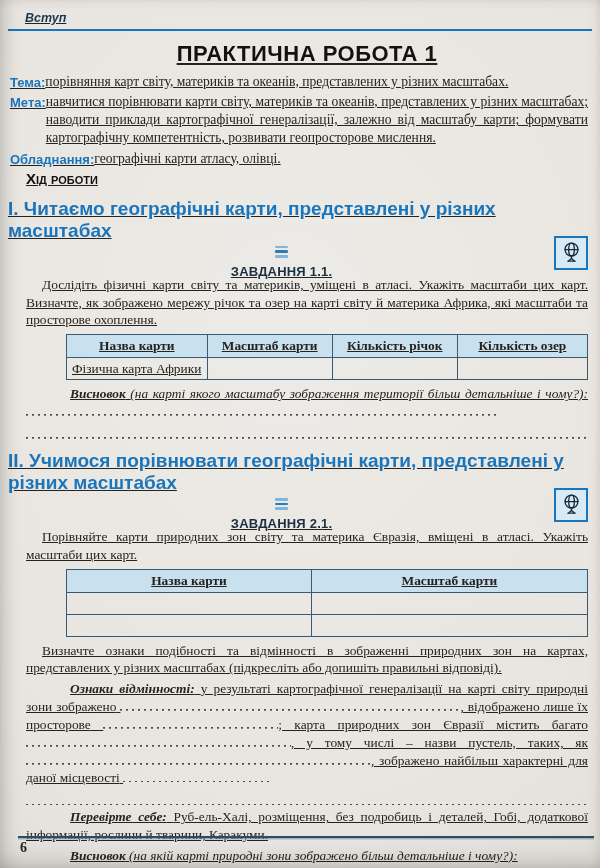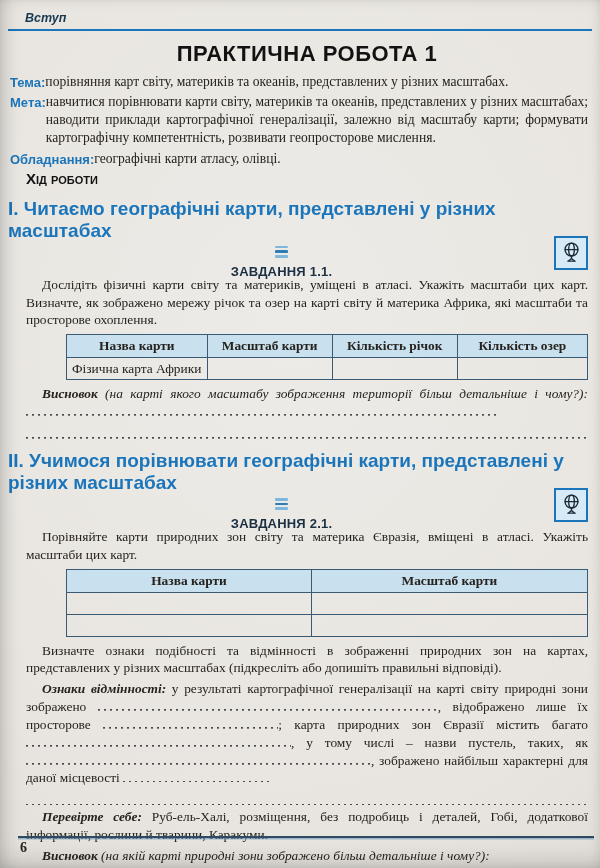--- a/index.html
+++ b/index.html
@@ -1,20 +1,21 @@
 <!DOCTYPE html>
 <html lang="uk"><head>
 <meta charset="utf-8">
 <style>
   html,body{margin:0;padding:0;width:600px;height:868px;}
   body{font-family:"Liberation Serif","DejaVu Serif",serif;color:#26231f;}
   .page{
     position:relative;width:600px;height:868px;box-sizing:border-box;
     padding:6px 12px 12px 26px;overflow:hidden;
     background:radial-gradient(130% 105% at 48% 38%, #edebe7 0%, #e8e5e0 55%, #d9d5ce 100%);
+    text-decoration:underline;
   }
   .page::after{content:"";position:absolute;inset:0;pointer-events:none;
     box-shadow:inset 14px 0 20px -12px rgba(0,0,0,.20),
                inset -6px 0 14px -9px rgba(0,0,0,.12),
                inset 0 -16px 26px -14px rgba(0,0,0,.22),
                inset 0 10px 16px -12px rgba(0,0,0,.08);}
 
   .intro{margin:2px -4px 0 -18px;padding:0 0 3px 17px;border-bottom:2px solid #1b75bb;}
   .intro-label{font-family:"Liberation Sans",sans-serif;font-style:italic;font-weight:bold;
     font-size:12.5px;color:#17384f;}
@@ -41,21 +42,21 @@
   .bars span:nth-child(2){background:#2e7cb5;}
   .bars span:nth-child(3){background:#7db7dd;}
   .task-label{font-family:"Liberation Sans",sans-serif;font-weight:bold;font-size:13px;
     color:#1b2f42;letter-spacing:.2px;white-space:nowrap;}
   .band{flex:1 1 auto;height:8px;border-radius:2px;
     background:linear-gradient(to bottom,#d8eef9 0%,#8fc3e4 45%,#bfe0f2 100%);}
   .globe-box{position:absolute;right:0;top:-10px;width:34px;height:34px;box-sizing:border-box;
     border:2px solid #1b75bb;background:#d6ebf7;display:flex;align-items:center;justify-content:center;}
 
   .para{margin:3px 0;font-size:13.4px;line-height:1.33;text-align:justify;text-indent:16px;}
-  .bi{font-weight:bold;font-style:italic;}
+  .bi{font-weight:bold;font-style:italic;margin-left:28px;}
   .it{font-style:italic;}
 
   table{border-collapse:collapse;width:calc(100% - 40px);margin:5px 0 5px 40px;
     font-size:13.4px;}
   th,td{border:1.4px solid #3a5a74;padding:2px 5px;}
   th{background:#c9e0ef;font-weight:bold;text-align:center;height:18px;margin-left:16px;}
   td{height:17px;}
   td.name{text-align:left;}
   .t1 col.c1{width:27%;} .t1 col.c2{width:24%;} .t1 col.c3{width:24%;} .t1 col.c4{width:25%;}
   .t2 col.c1{width:47%;} .t2 col.c2{width:53%;}

